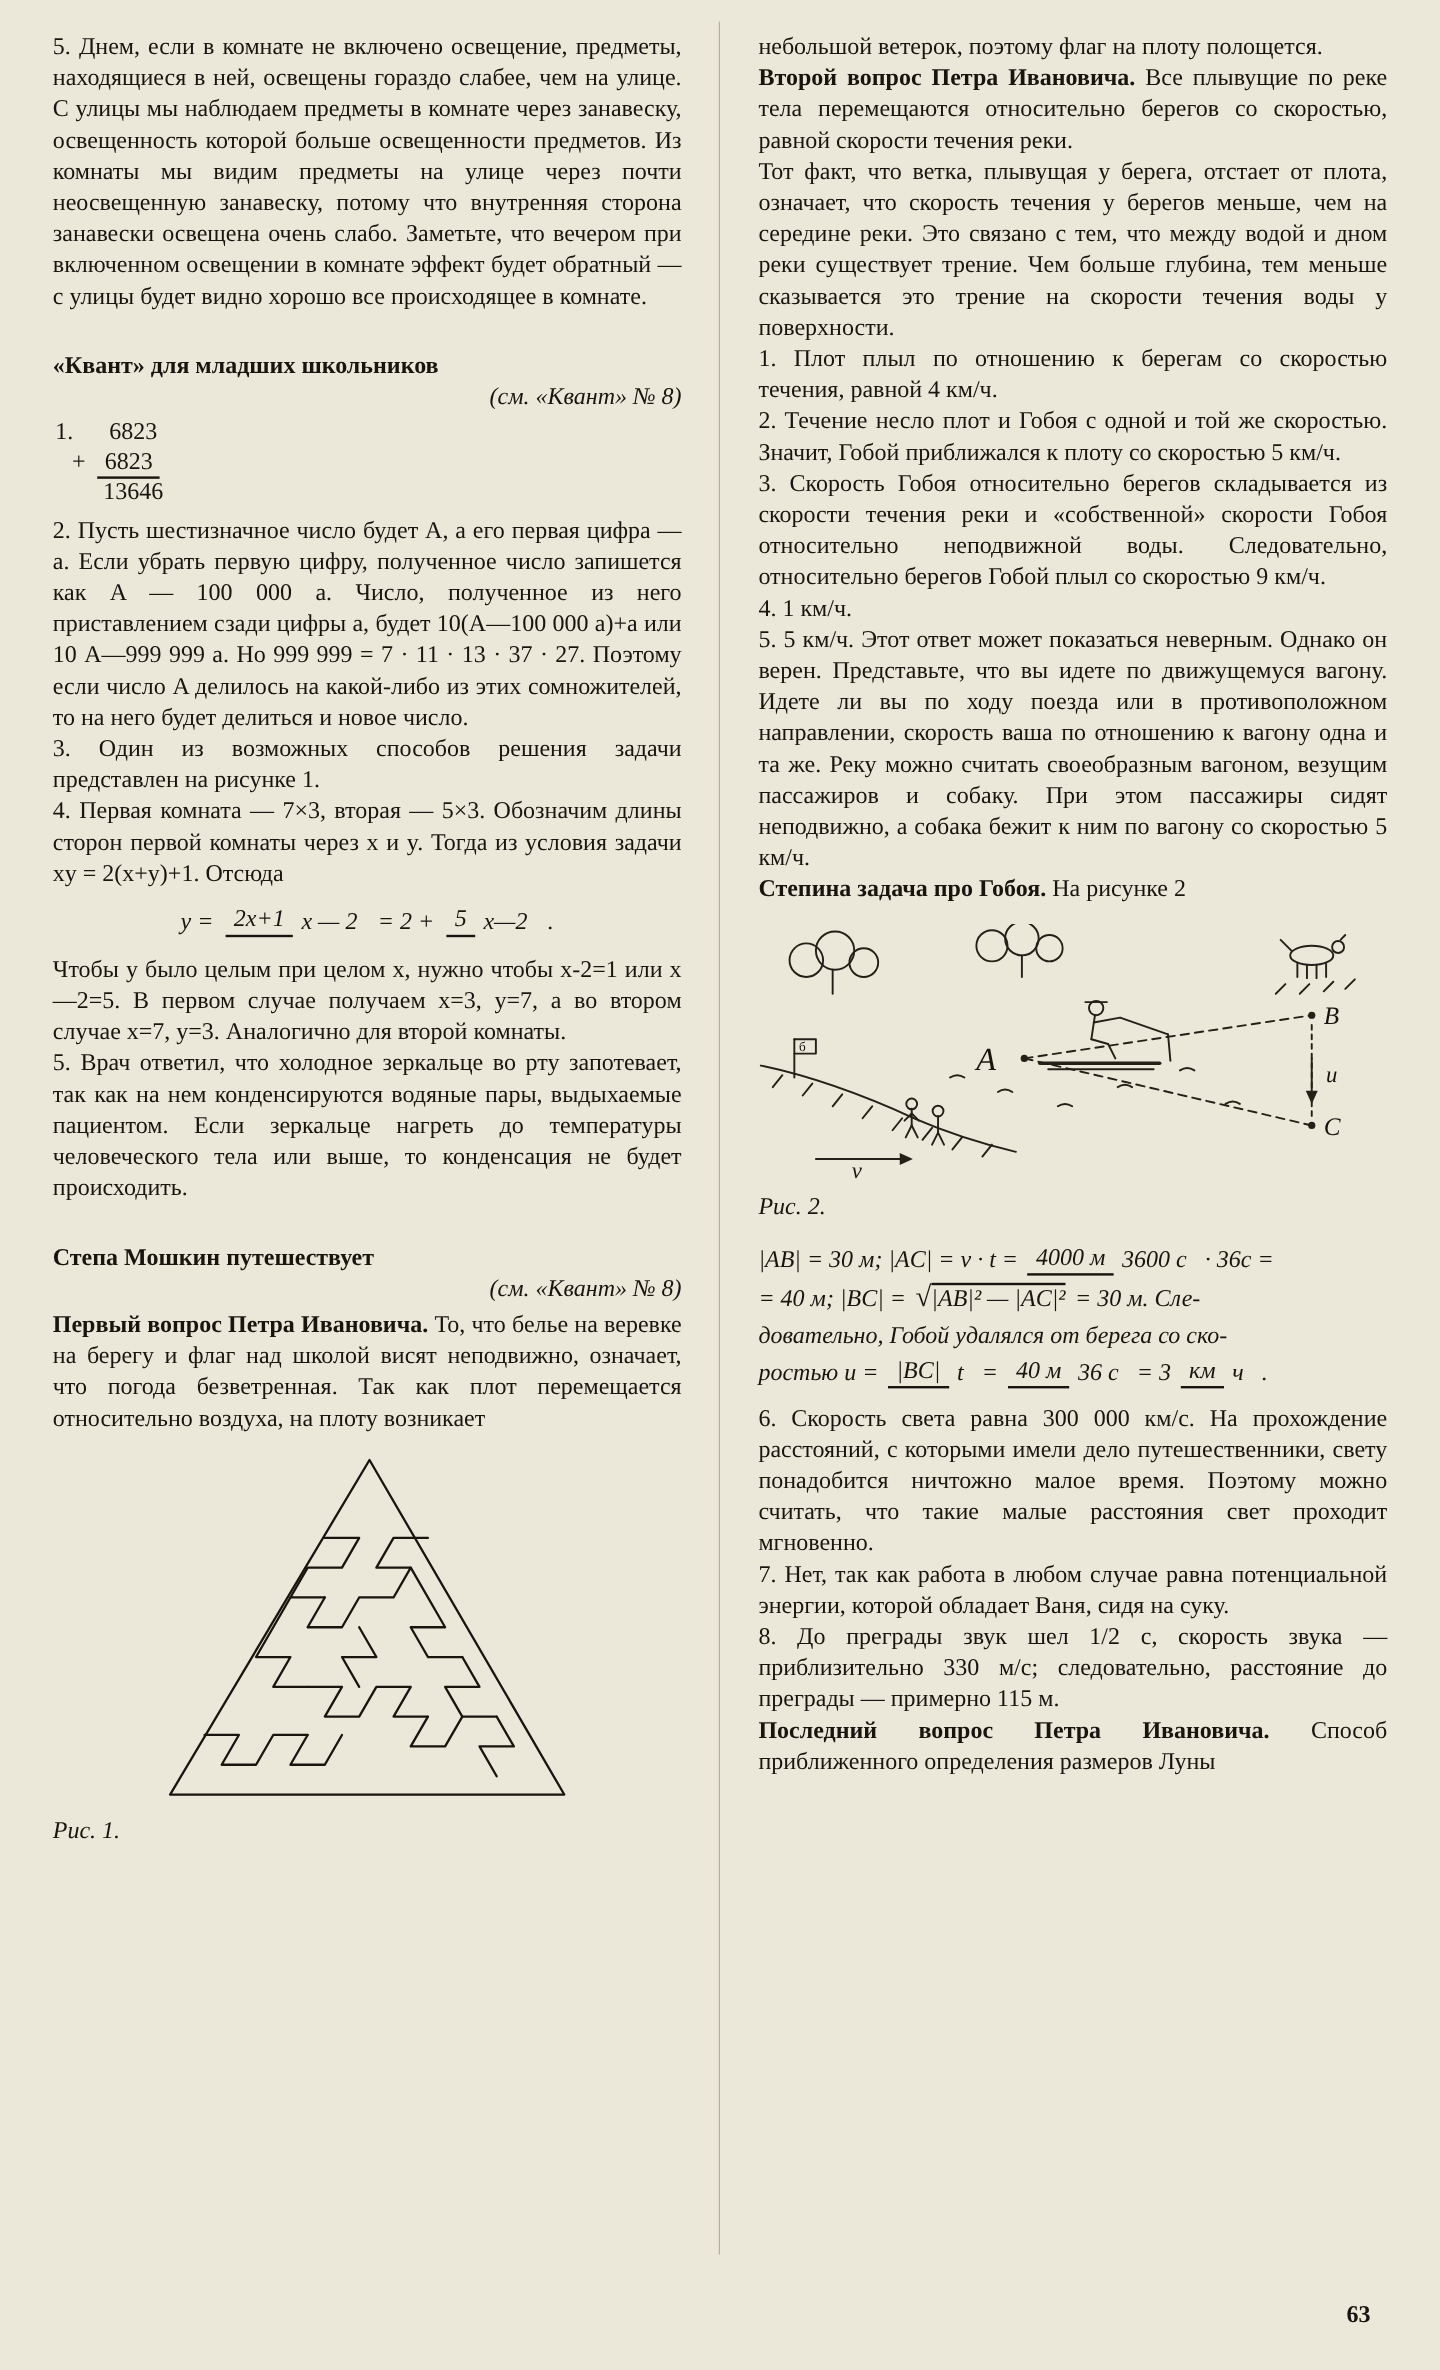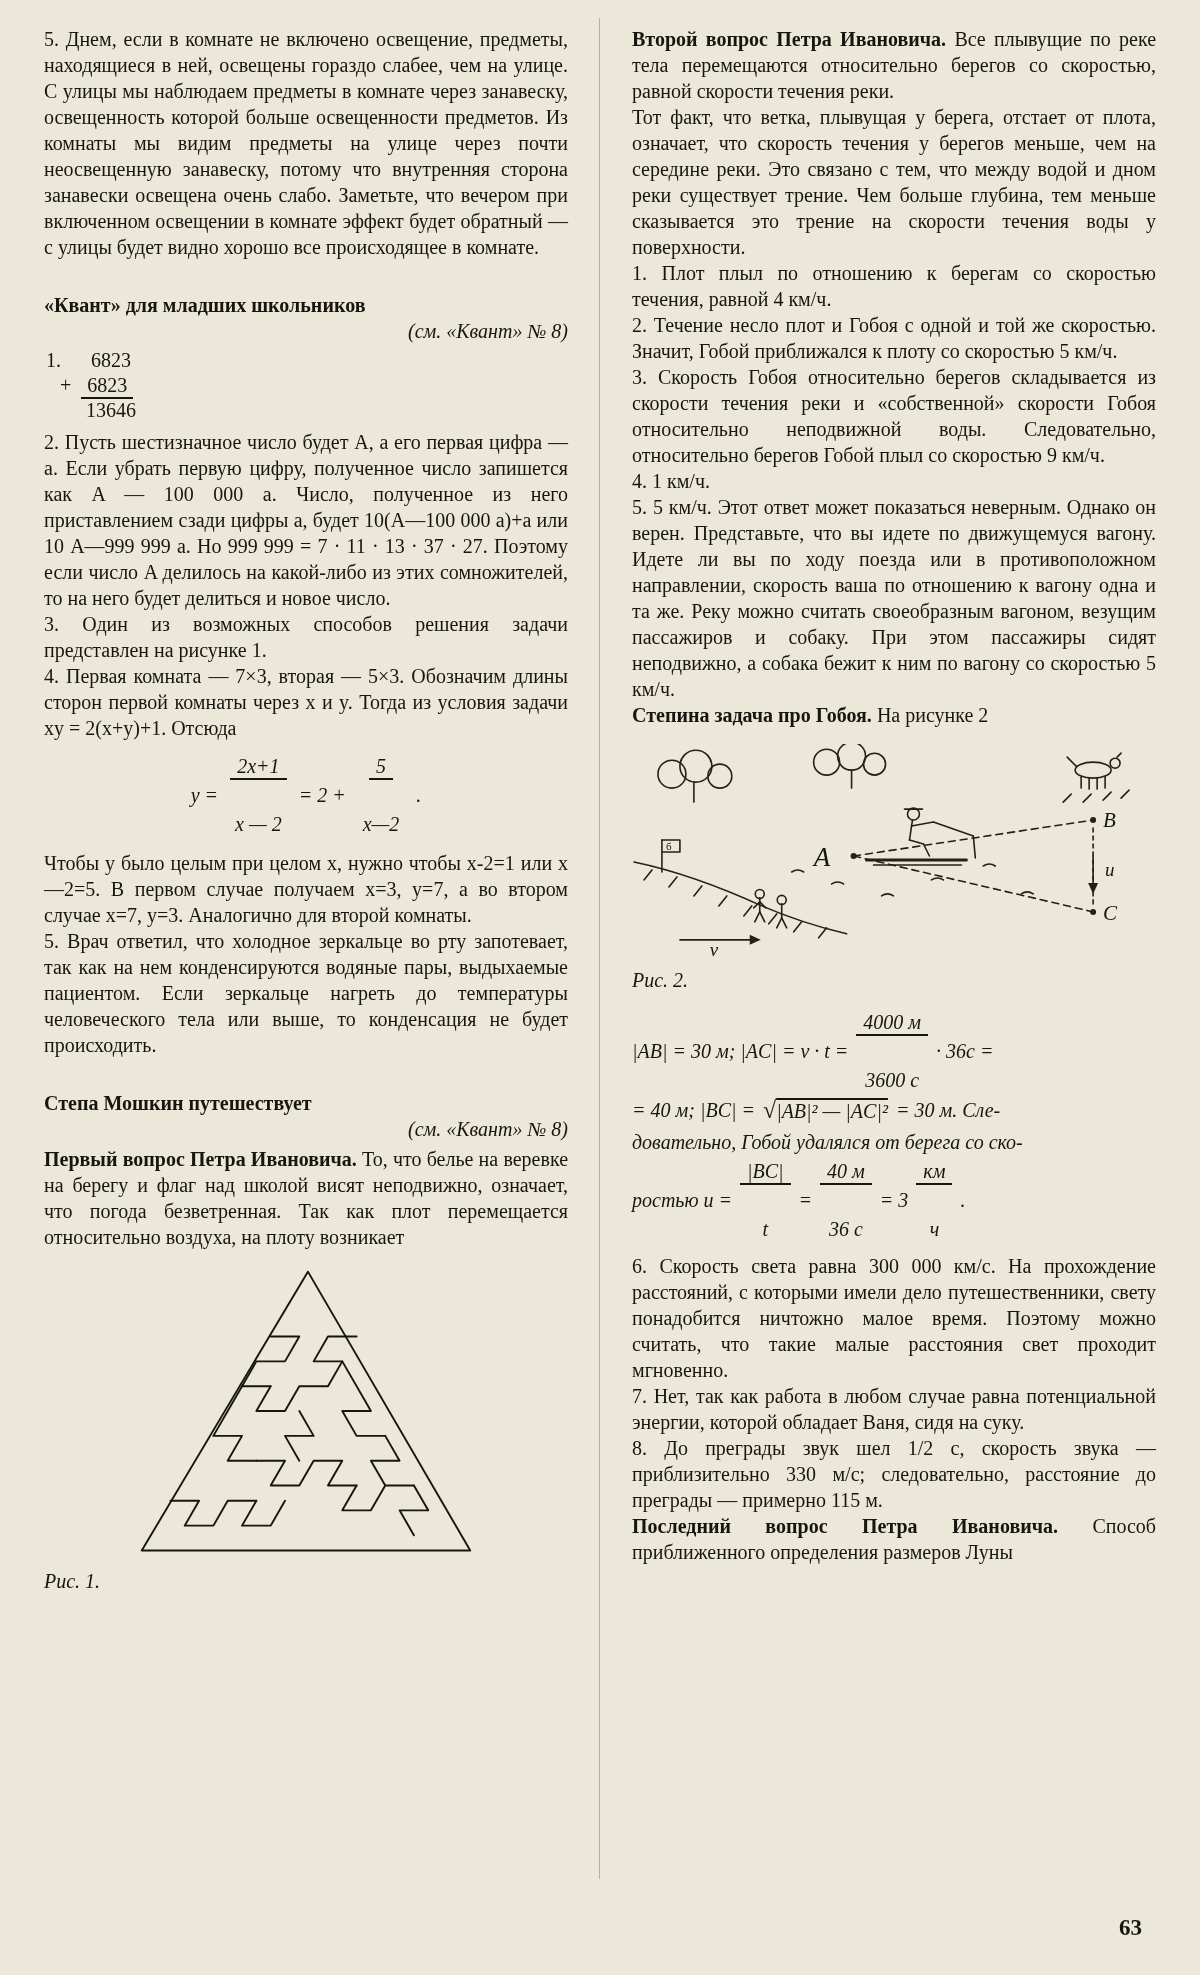--- a/index.html
+++ b/index.html
@@ -15,35 +15,35 @@
   .ref{font-style:italic;text-align:right;margin-bottom:4px;}
   
   .addition{margin:4px 0 6px 2px;text-align:left;line-height:25px;}
   .add-line1 .add-num{margin-left:30px;}
   .add-line2{margin-left:14px;}
   .add-line2 .add-plus{margin-right:10px;}
   .add-line2 .underlined{border-bottom:2px solid #18150f;padding:0 6px 1px 6px;}
   .add-line3{margin-left:40px;}
   
   .formula{display:flex;align-items:center;justify-content:center;gap:10px;margin:14px 0;font-style:italic;}
-  .frac{display:inline-flex;flex-direction:column;align-items:center;line-height:1.12;vertical-align:middle;gap:32px;}
+  .frac{display:inline-flex;flex-direction:row;align-items:center;line-height:1.12;vertical-align:middle;}
   .fnum{border-bottom:2px solid #18150f;padding:0 7px 1px 7px;}
   .fden{padding:1px 7px 0 7px;}
   .fblock{margin:18px 0 12px 0;font-style:italic;text-align:left;}
   .fline{display:flex;align-items:center;gap:8px;margin:5px 0;min-height:26px;}
   .sqrt-group{display:inline-flex;align-items:baseline;gap:0;}
   .sqrt{font-style:normal;font-size:24px;}
   .radicand{text-decoration:overline;}
   
   .figwrap{text-align:center;margin-top:14px;}
   .caption{font-style:italic;text-align:left;margin-top:8px;}
   svg{display:block;}
   .fig2wrap{margin-top:16px;}
   svg text{font-family:"Liberation Serif",serif;fill:#18150f;}
-  .page-number{position:absolute;right:58px;bottom:34px;font-weight:bold;font-size:23px;}
+  .page-number{position:absolute;right:58px;bottom:34px;font-weight:bold;font-size:20px;}
 </style>
 </head>
 <body>
 
 <div class="page">
   <div class="divider"></div>
 
   <div class="columns">
 
     <div class="col">
@@ -111,20 +111,21 @@
             <path d="M173,154 L188,180 L158,180 L173,206"></path>
           </g>
         </svg>
       </div>
       <p class="caption">Рис. 1.</p>
 
     </div>
 
     <div class="col">
 
+      <p class="para">небольшой ветерок, поэтому флаг на плоту полощется.</p>
 
       <p class="para">
         <span class="lead">Второй вопрос Петра Ивановича.</span>
         <span>Все плывущие по реке тела перемещаются относительно берегов со скоростью, равной скорости течения реки.</span>
       </p>
 
       <p class="para">Тот факт, что ветка, плывущая у берега, отстает от плота, означает, что скорость течения у берегов меньше, чем на середине реки. Это связано с тем, что между водой и дном реки существует трение. Чем больше глубина, тем меньше сказывается это трение на скорости течения воды у поверхности.</p>
       <p class="para">1. Плот плыл по отношению к берегам со скоростью течения, равной 4 км/ч.</p>
       <p class="para">2. Течение несло плот и Гобоя с одной и той же скоростью. Значит, Гобой приближался к плоту со скоростью 5 км/ч.</p>
       <p class="para">3. Скорость Гобоя относительно берегов складывается из скорости течения реки и «собственной» скорости Гобоя относительно неподвижной воды. Следовательно, относительно берегов Гобой плыл со скоростью 9 км/ч.</p>

